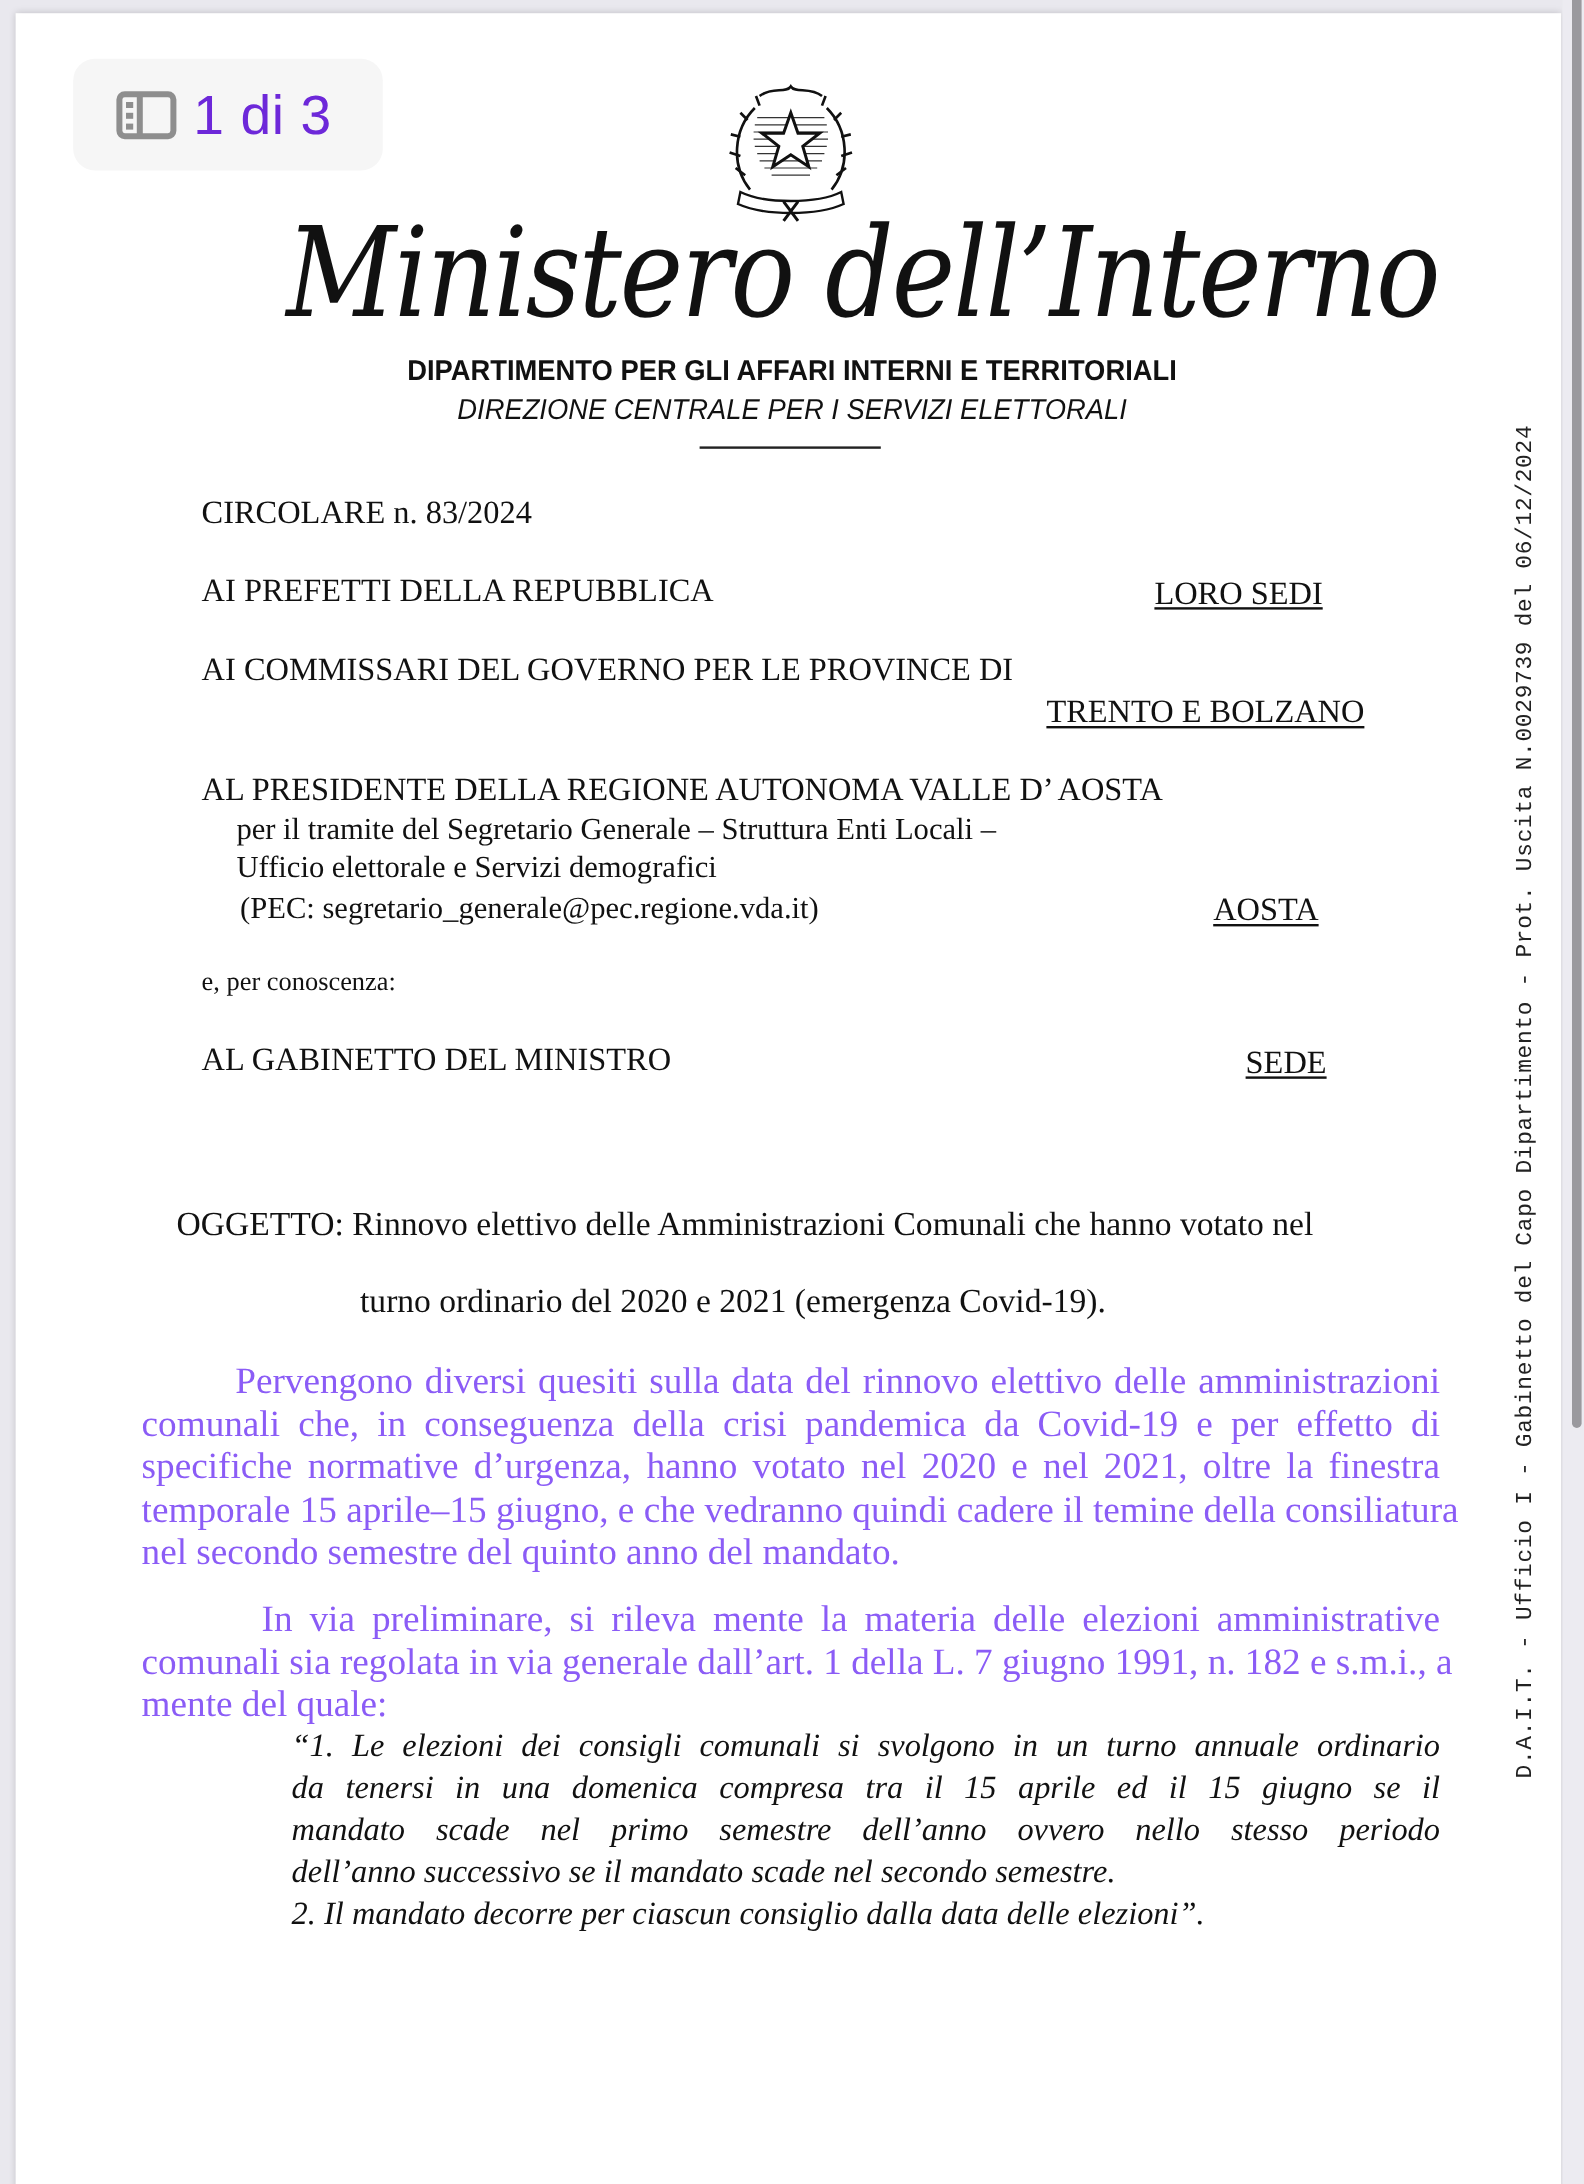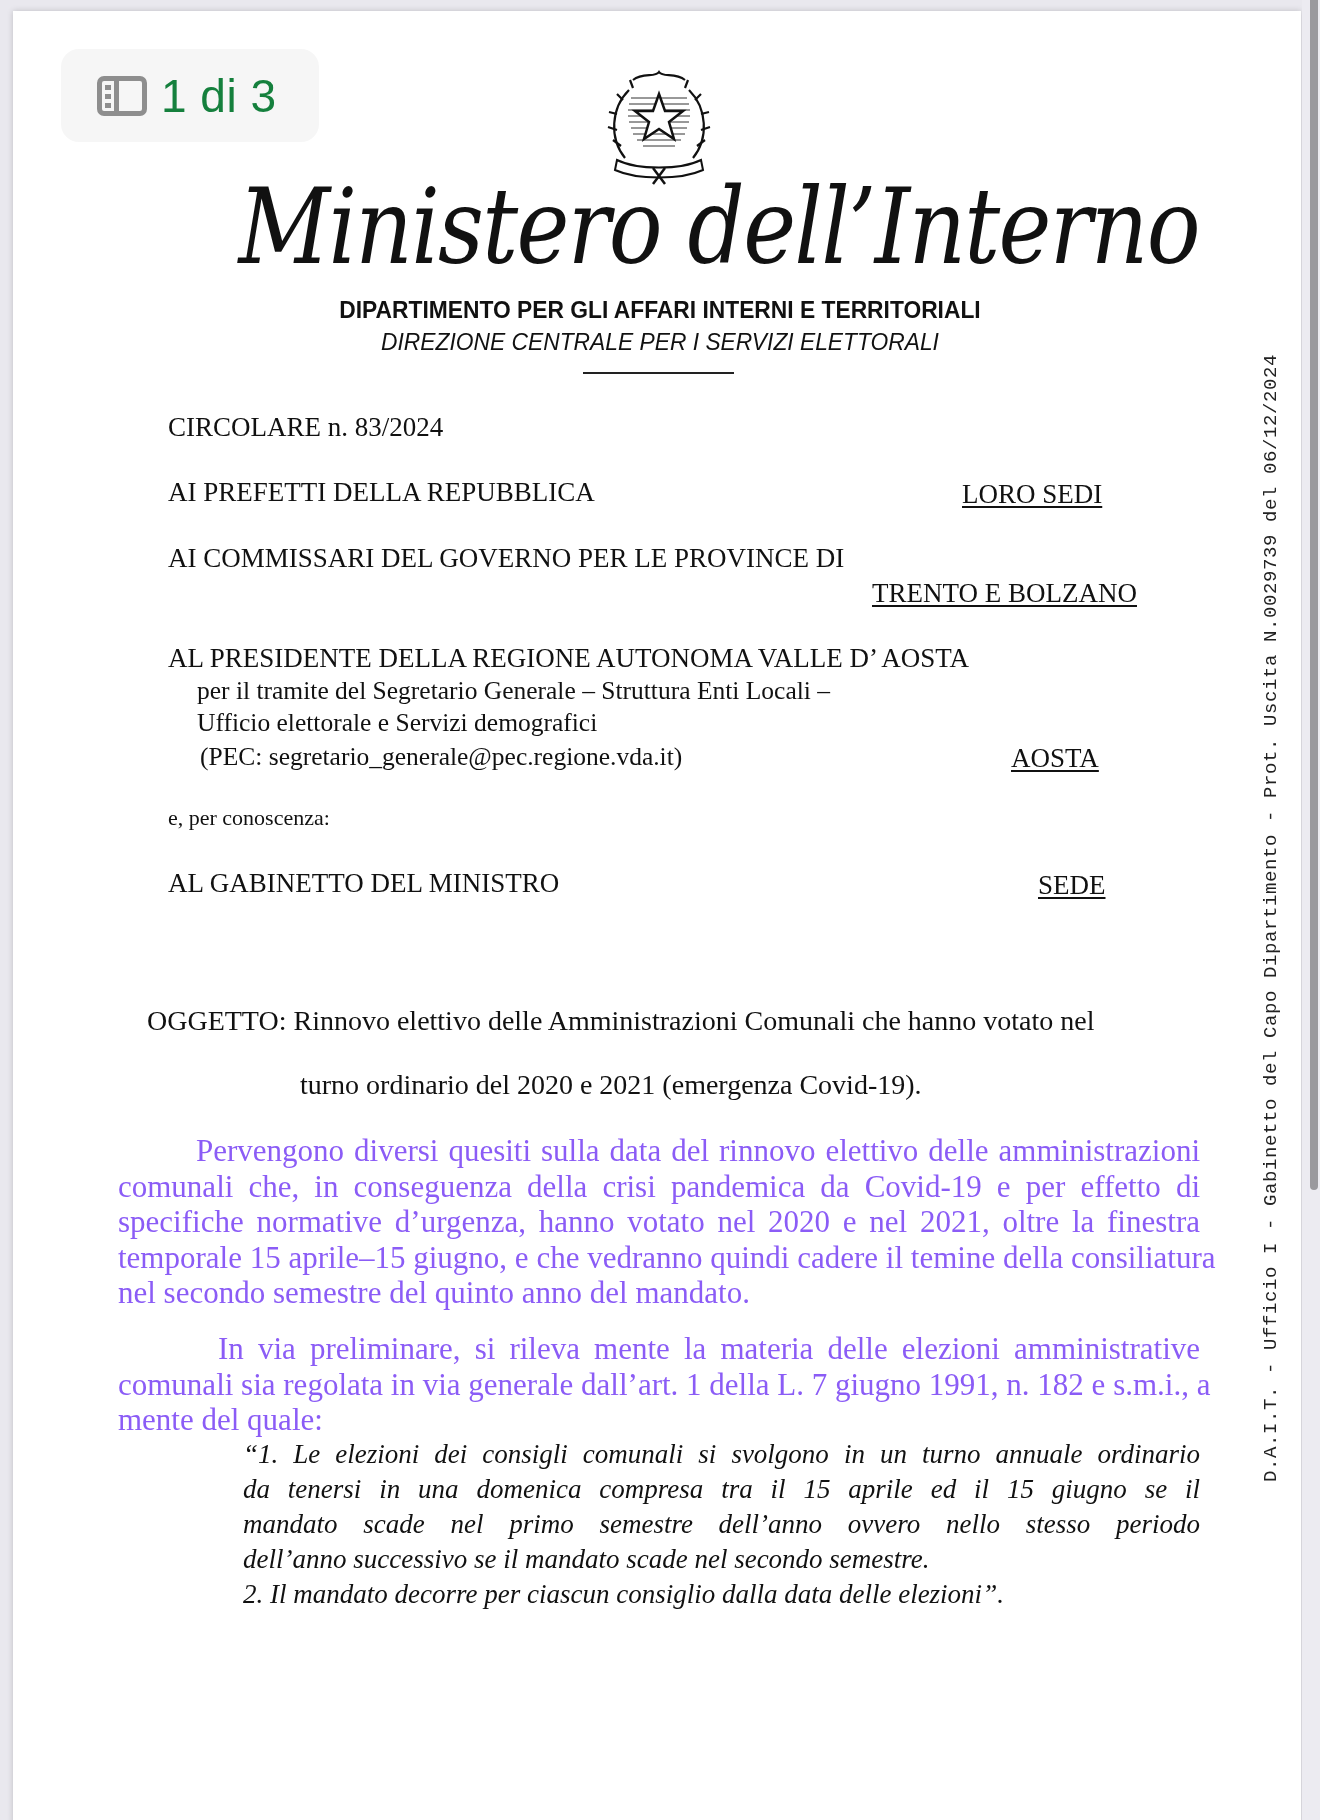--- a/index.html
+++ b/index.html
@@ -29,21 +29,21 @@
     width:50px; height:40px; border:5px solid #8e8e8e; border-radius:7px; box-sizing:border-box;
     position:relative;
   }
   .badge .sidebar-icon::before {
     content:""; position:absolute; left:12px; top:-1px; width:5px; height:32px; background:#8e8e8e;
   }
   .badge .sidebar-icon i {
     position:absolute; left:3px; width:6px; height:5px; background:#8e8e8e; display:block;
   }
   .badge .label {
-    font-family:"Liberation Sans", sans-serif; font-size:46px; color:#15803d; letter-spacing:0.5px;
+    font-family:"Liberation Sans", sans-serif; font-size:46px; color:#6d28d9; letter-spacing:0.5px;
   }
   .emblem { position:absolute; left:603px; top:68px; width:112px; height:120px; }
   .script-title {
     position:absolute; left:170px; top:160px; width:980px; height:135px;
     font-family:"DejaVu Serif", serif; font-style:italic;
     font-size:104px; line-height:135px; color:#111; text-align:center;
     letter-spacing:-2px; transform:scaleX(0.86); transform-origin:center;
     white-space:nowrap; font-weight:normal;
   }
   .dept {

